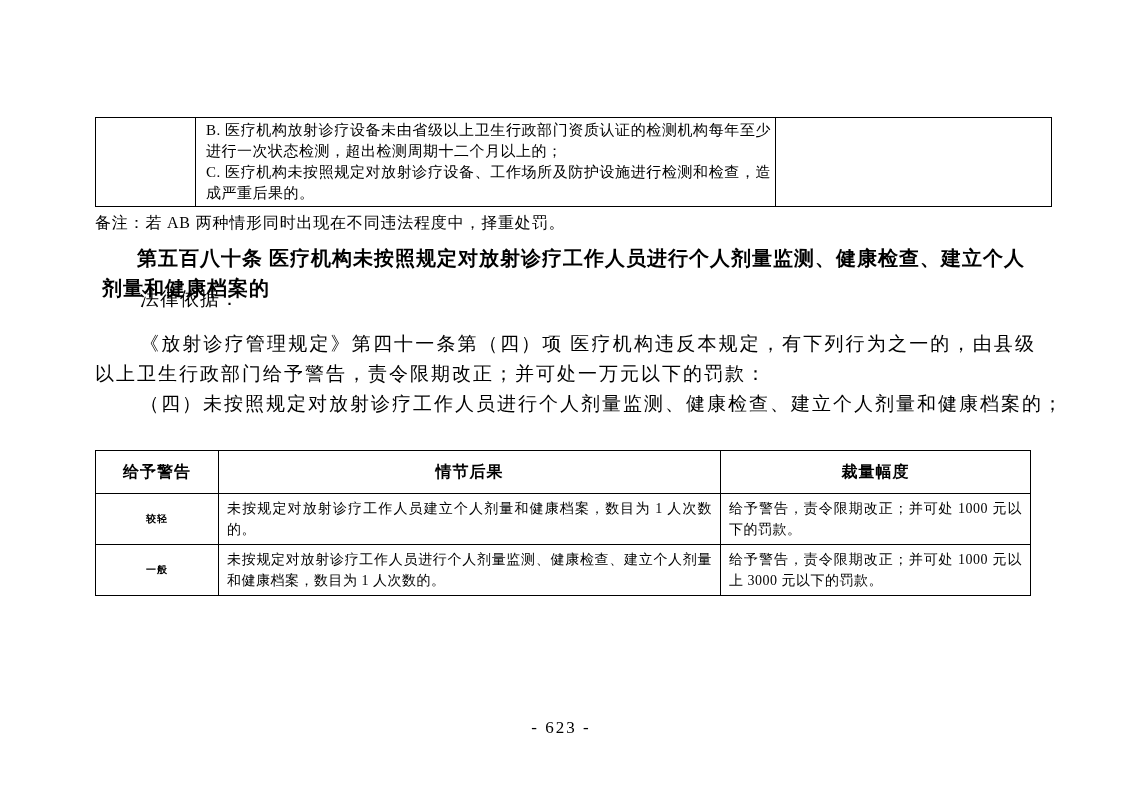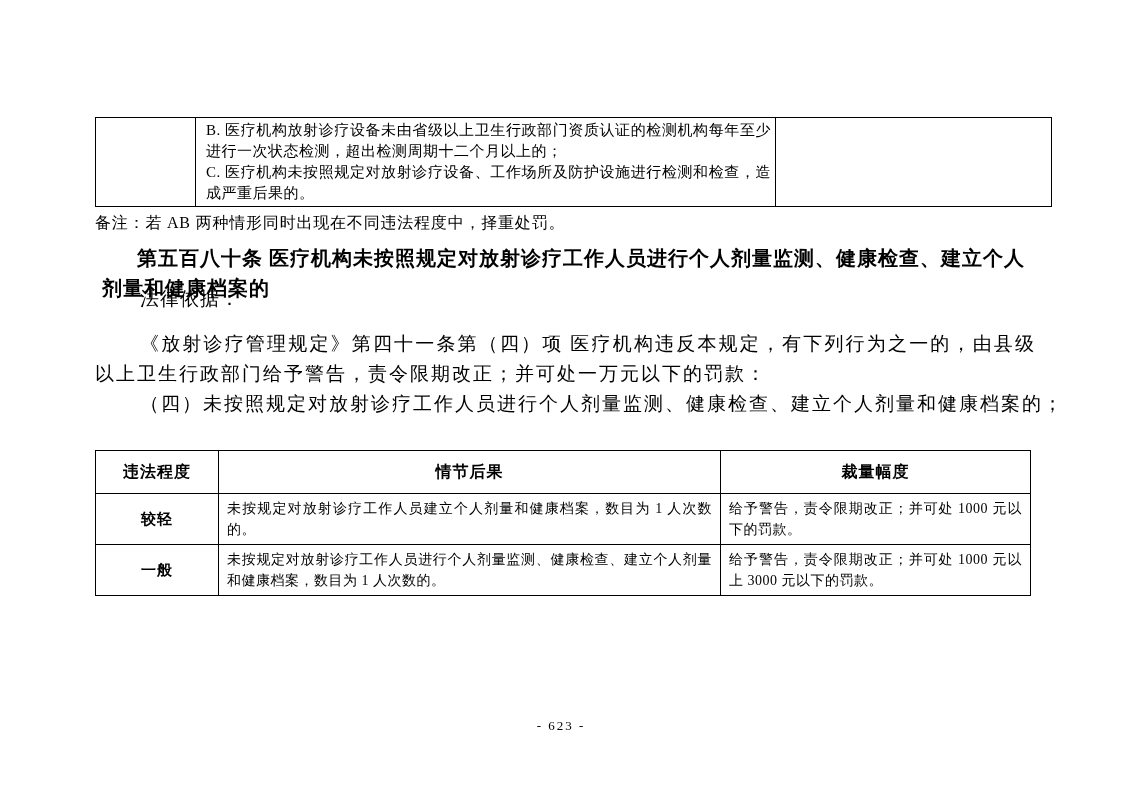--- a/index.html
+++ b/index.html
@@ -60,34 +60,34 @@
     height:40px;
     font-family:"Liberation Sans","DejaVu Sans",sans-serif;
     font-size:16px;font-weight:bold;text-align:center;vertical-align:middle;
     letter-spacing:1px;
   }
   .std-table .col-level{width:123px;}
   .std-table .col-circ{width:502px;}
   .std-table .col-pen{width:310px;}
   .std-table td.level{
     font-family:"Liberation Sans","DejaVu Sans",sans-serif;
-    font-size:15px;font-weight:bold;text-align:center;vertical-align:middle;
+    font-size:10px;font-weight:bold;text-align:center;vertical-align:middle;
     letter-spacing:1px;
   }
   .std-table td.txt{
     font-size:14px;line-height:21px;letter-spacing:0.5px;
     vertical-align:top;padding:4px 8px;text-align:justify;
   }
   .std-table tbody tr:nth-child(1){height:48px;}
   .std-table tbody tr:nth-child(2){height:46px;}
   .std-table tbody tr:nth-child(3){height:48px;}
   
   .pageno{
     position:absolute;left:0;top:718px;width:100%;
-    text-align:center;font-size:13px;letter-spacing:2px;
+    text-align:center;font-size:17px;letter-spacing:2px;
   }
 </style>
 </head>
 <body>
 
 <div class="page">
 
   <table class="carry-table">
     <tbody>
         <tr>
@@ -112,21 +112,21 @@
 
 
   <table class="std-table">
     <colgroup>
       <col class="col-level">
         <col class="col-circ">
         <col class="col-pen">
     </colgroup>
     <thead>
       <tr>
-        <th>违法程度</th>
+        <th>给予警告</th>
         <th>情节后果</th>
         <th>裁量幅度</th>
       </tr>
     </thead>
     <tbody>
       <tr>
         <td class="level">较轻</td>
         <td class="txt">未按规定对放射诊疗工作人员建立个人剂量和健康档案，数目为 1 人次数的。</td>
         <td class="txt">给予警告，责令限期改正；并可处 1000 元以下的罚款。</td>
       </tr>

